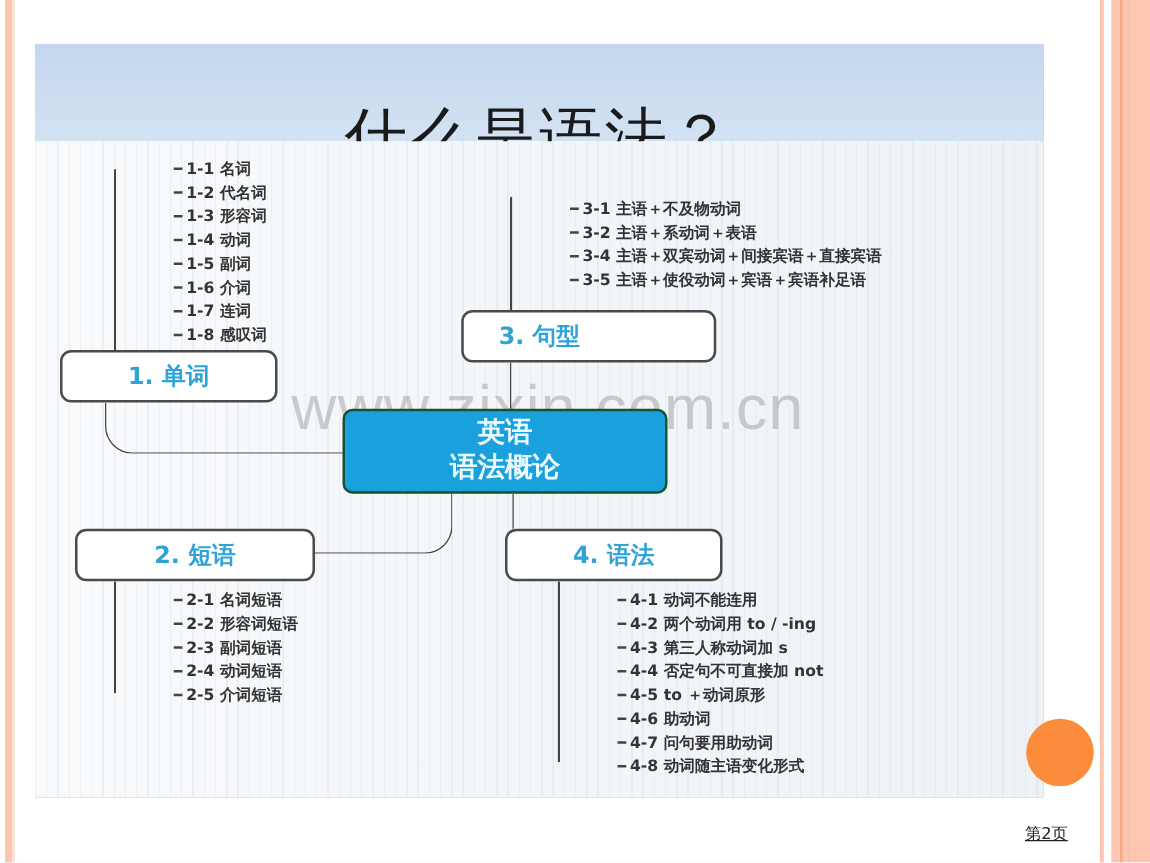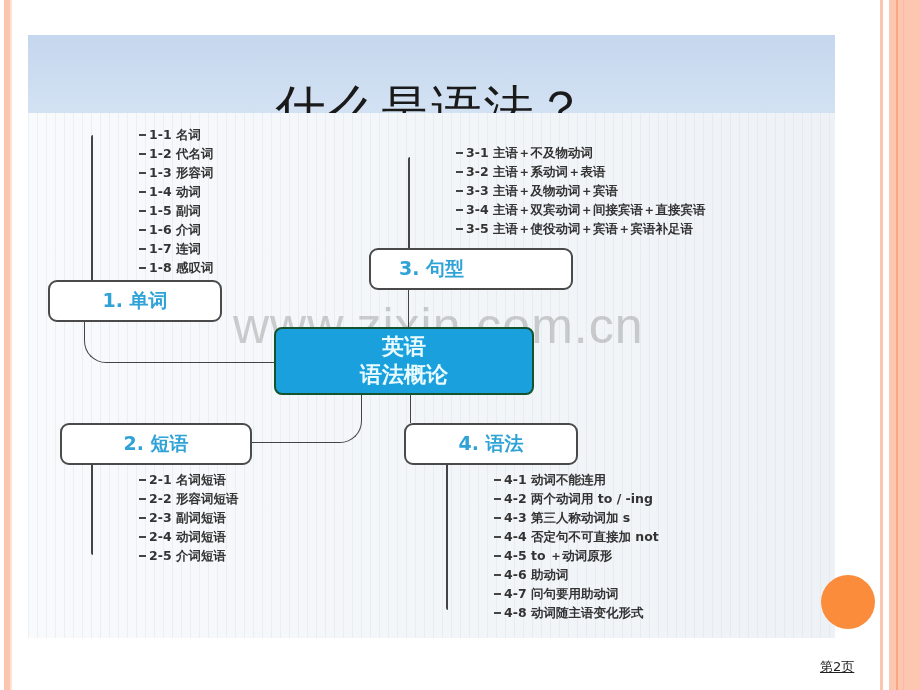--- a/index.html
+++ b/index.html
@@ -50,24 +50,23 @@
     <div class="item">1-7 连词</div>
     <div class="item">1-8 感叹词</div>
   </div>
   <div class="node-box" style="left:20px;top:245px;width:174px;height:42px;">
     <span>1. 单词</span>
   </div>
 
   <div class="conn" style="left:56px;top:287px;width:190px;height:40px;border-left-width:1.5px;border-bottom-width:1.5px;border-bottom-left-radius:22px;"></div>
 
   <div class="bracket" style="left:380px;top:122px;height:92px;border-top-left-radius:6px;"></div>
-  <div class="list" style="left:380px;top:108px;">
+  <div class="list" style="left:380px;top:122px;">
     <div class="item">3-1 主语＋不及物动词</div>
     <div class="item">3-2 主语＋系动词＋表语</div>
-    <div class="item">3-3 主语＋及物动词＋宾语</div>
     <div class="item">3-4 主语＋双宾动词＋间接宾语＋直接宾语</div>
     <div class="item">3-5 主语＋使役动词＋宾语＋宾语补足语</div>
   </div>
   <div class="node-box" style="left:341px;top:213px;width:204px;height:42px;justify-content:flex-start;padding-left:28px;">
     <span>3. 句型</span>
   </div>
   <div class="conn" style="left:380px;top:255px;width:0;height:37px;border-left-width:1.5px;"></div>
 
   <div class="center-box">
     <div>英语</div>

